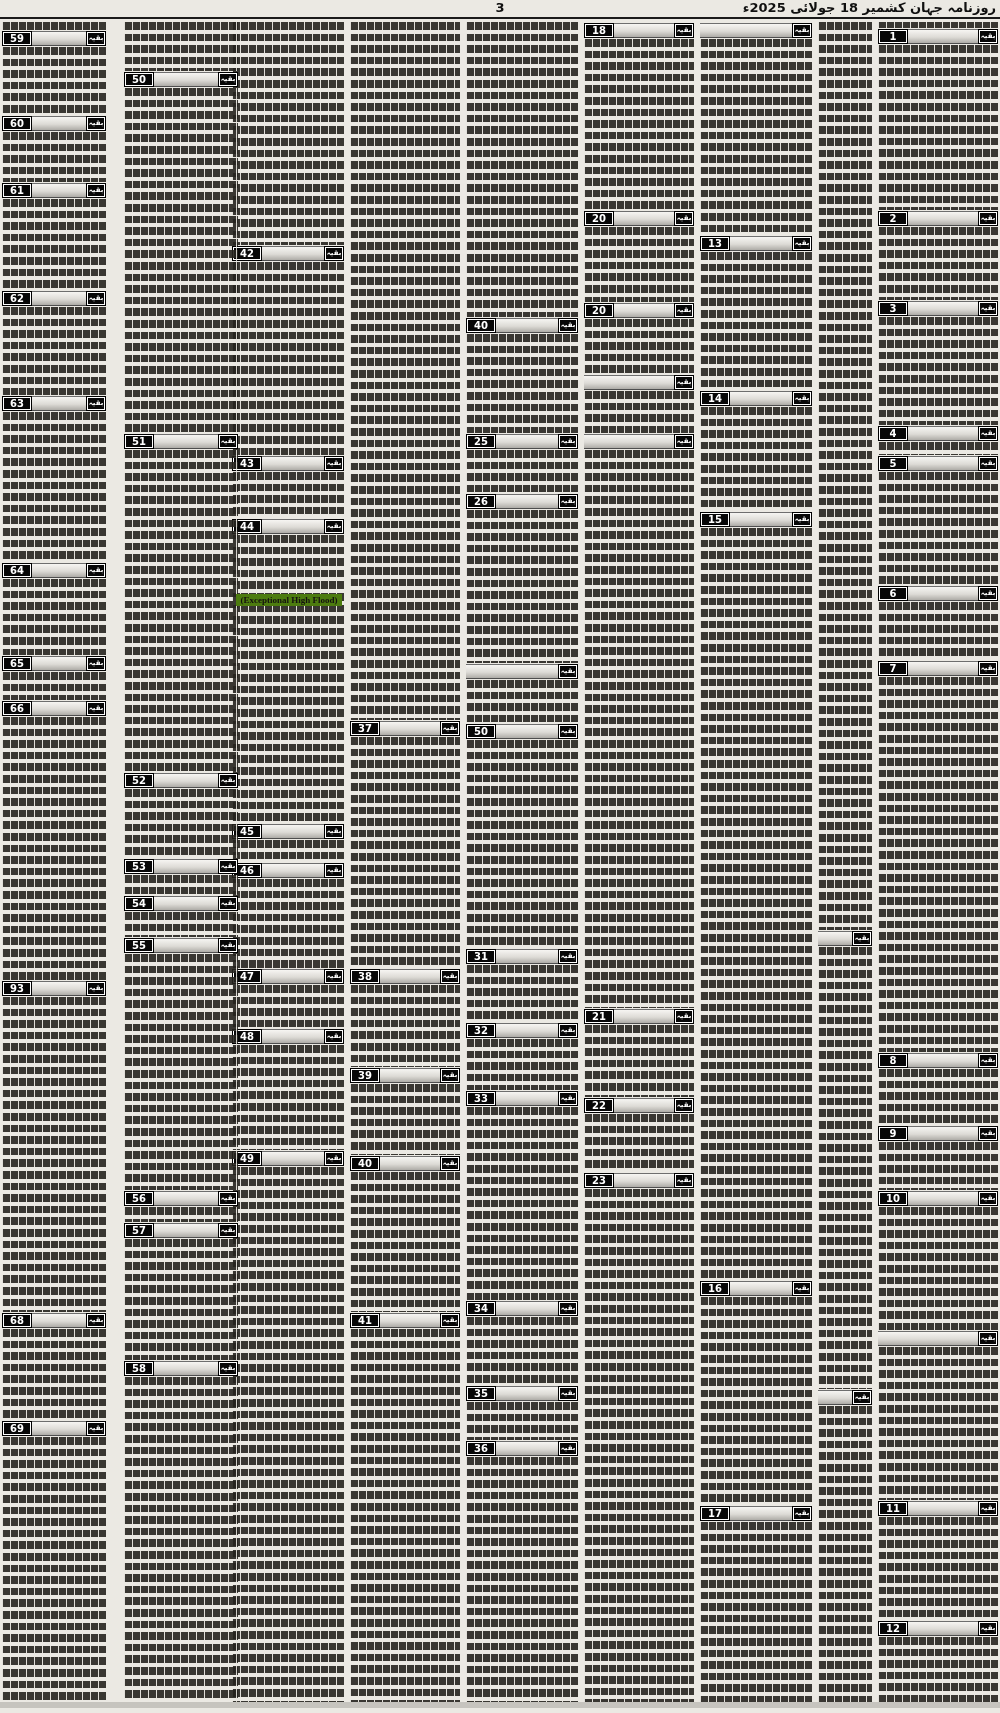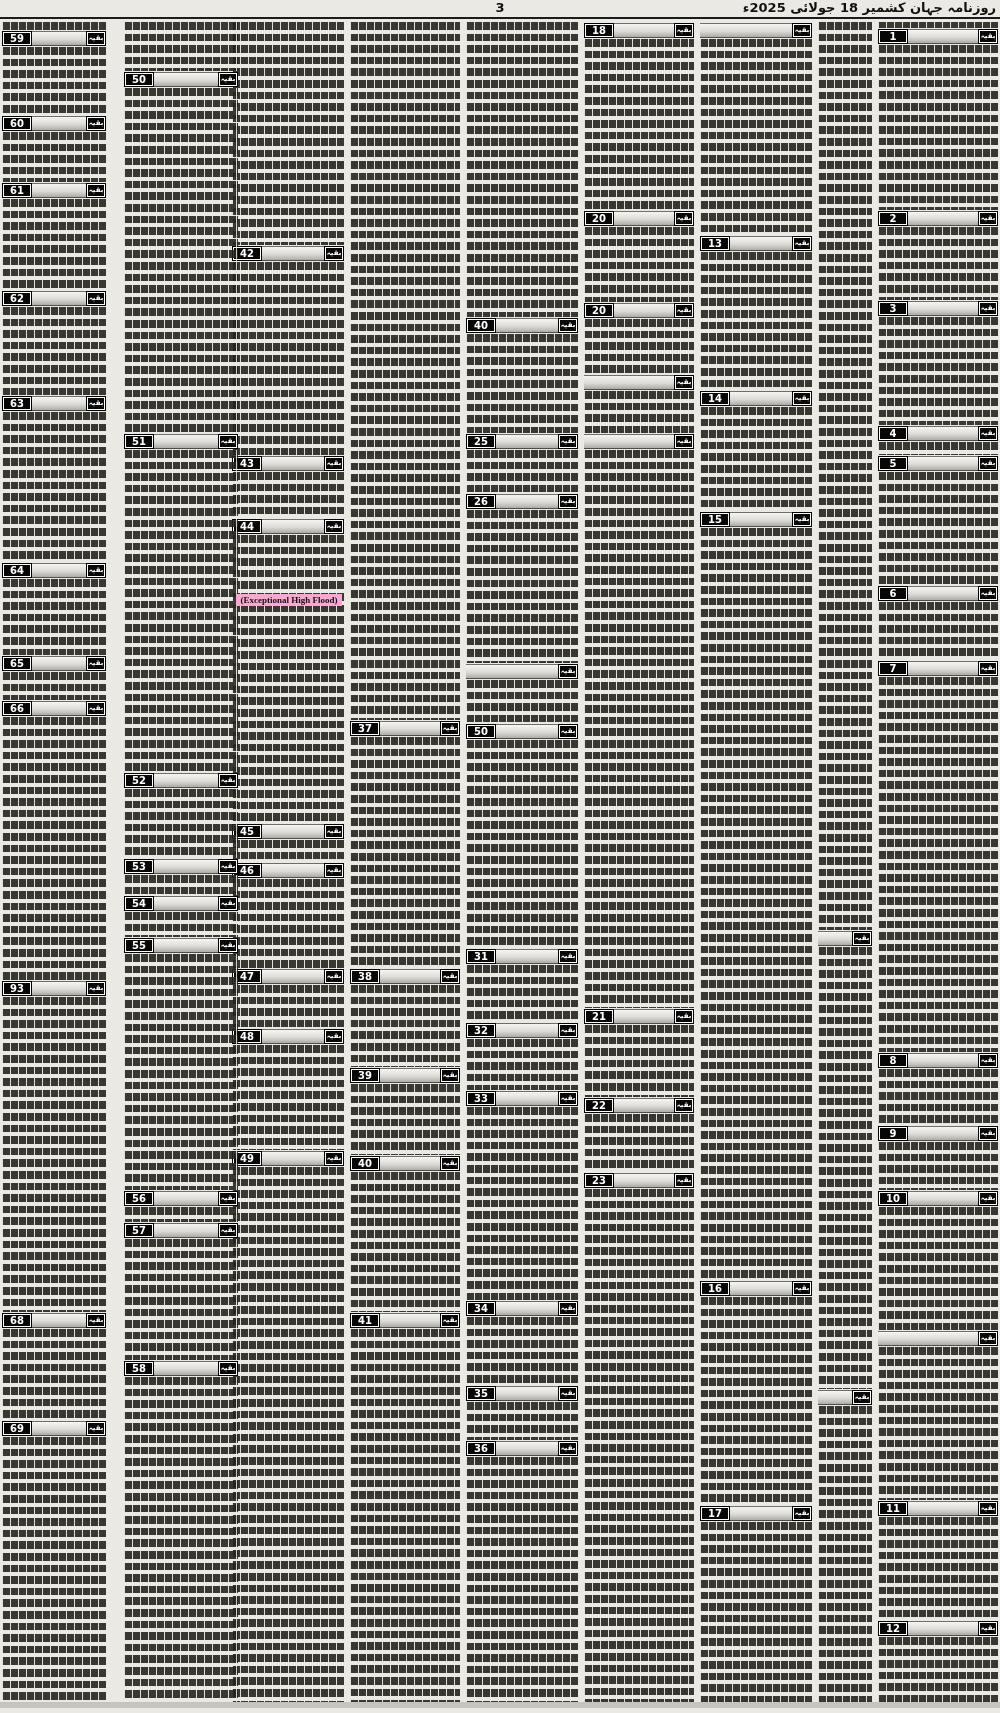--- a/index.html
+++ b/index.html
@@ -44,21 +44,21 @@
   }
   .bq{
     min-width:20px;height:15px;box-sizing:border-box;
     background:#070707;color:#fff;border:1px solid #000;
     box-shadow:inset 0 0 0 1px #fff;
     display:flex;align-items:center;justify-content:center;
     font-size:7px;font-weight:bold;line-height:1;direction:rtl;
   }
   .eng-inline{
     position:absolute;left:236px;top:594px;width:106px;height:12px;
-    background:#f9a8d4;direction:ltr;text-align:center;
+    background:#4d7c0f;direction:ltr;text-align:center;
     font-family:"Liberation Serif",serif;
     font-size:9px;font-weight:bold;color:#15130f;white-space:nowrap;line-height:12px;
   }
   .footer-strip{position:absolute;left:0;top:1702px;width:1000px;height:6px;background:#c6c4be;}
 </style>
 </head>
 <body>
 
 <div class="top-rule"></div>
 <div class="page-number">3</div>

